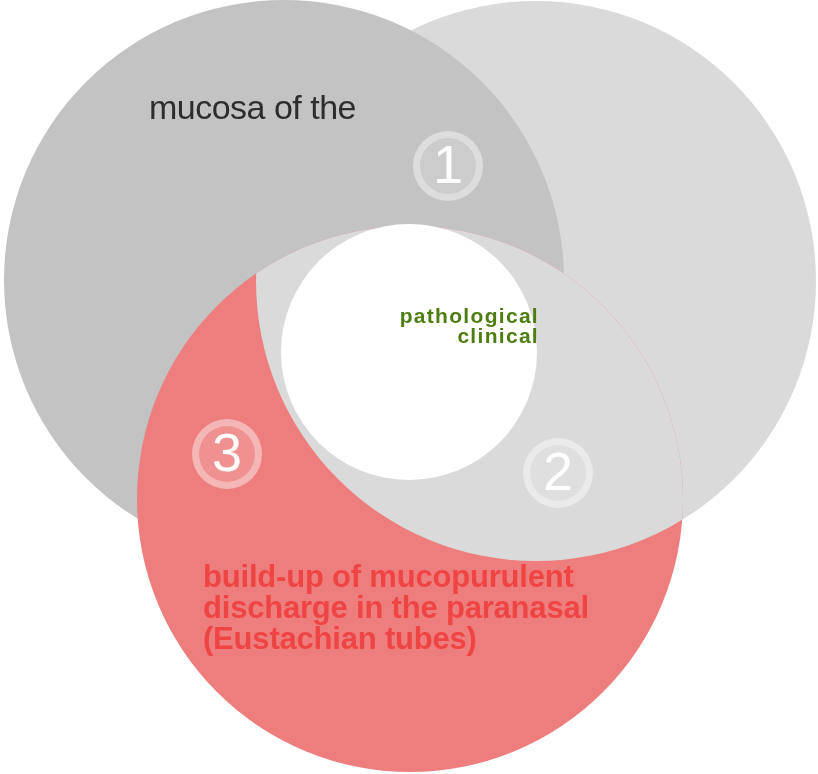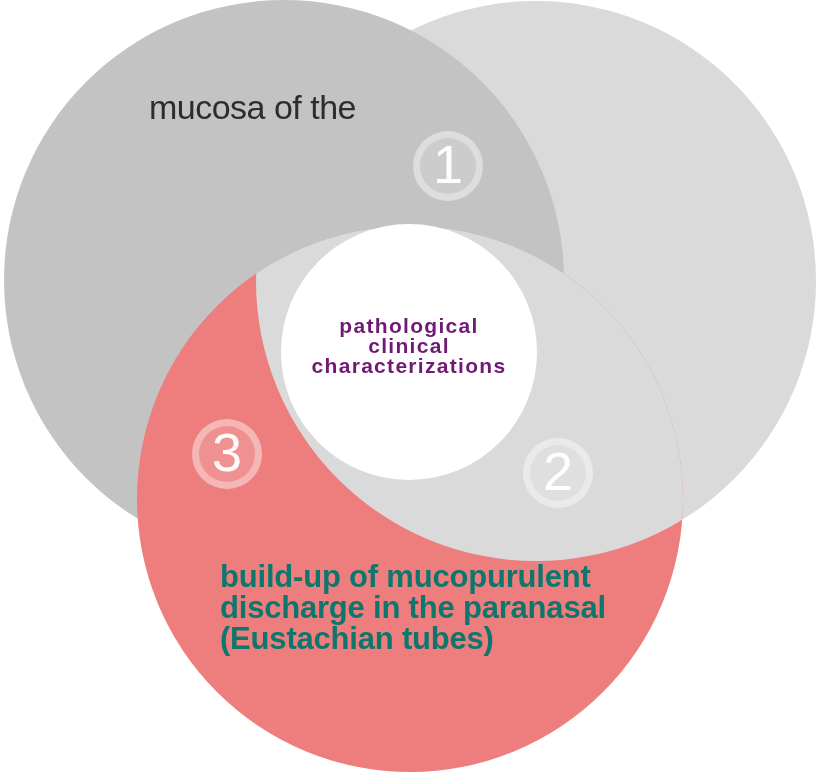--- a/index.html
+++ b/index.html
@@ -77,37 +77,36 @@
   .label-reduction {
     left: 566px; top: 213px; width: 240px;
     text-align: left;
     font-size: 36px;
     font-weight: 300;
     line-height: 40px;
     color: #262626;
     letter-spacing: -0.5px;
   }
   .label-center {
-    left: 279px; top: 316px; width: 260px;
-    text-align: center;
+    left: 279px; top: 306px; width: 260px;
+    text-align: right;
     font-size: 21px;
     font-weight: bold;
     line-height: 20px;
     letter-spacing: 1.3px;
-    color: #701a75;
+    color: #4d7c0f;
   }
   .label-discharge {
     left: 203px; top: 561px; width: 470px;
     text-align: left;
     font-size: 31px;
     font-weight: bold;
     line-height: 31px;
     letter-spacing: -0.2px;
-    color: #0f766e;
-    margin-left: 17px;
+    color: #ef4444;
   }
 </style>
 </head>
 <body>
 
 <div id="stage">
 
   <div class="circle circle-light" style="background-color: rgb(218, 218, 218);"></div>
 
   <div class="circle circle-dark" style="background-color: rgb(195, 195, 195);"></div>
@@ -131,21 +130,20 @@
   </div>
 
   <div class="label label-edema">
     <span>mucosa of the</span>
   </div>
 
 
   <div class="label label-center">
     <span>pathological</span>
     <span>clinical</span>
-    <span>characterizations</span>
   </div>
 
   <div class="label label-discharge">
     <span>build-up of mucopurulent</span>
     <span>discharge in the paranasal</span>
     <span>(Eustachian tubes)</span>
   </div>
 
 </div>
 

